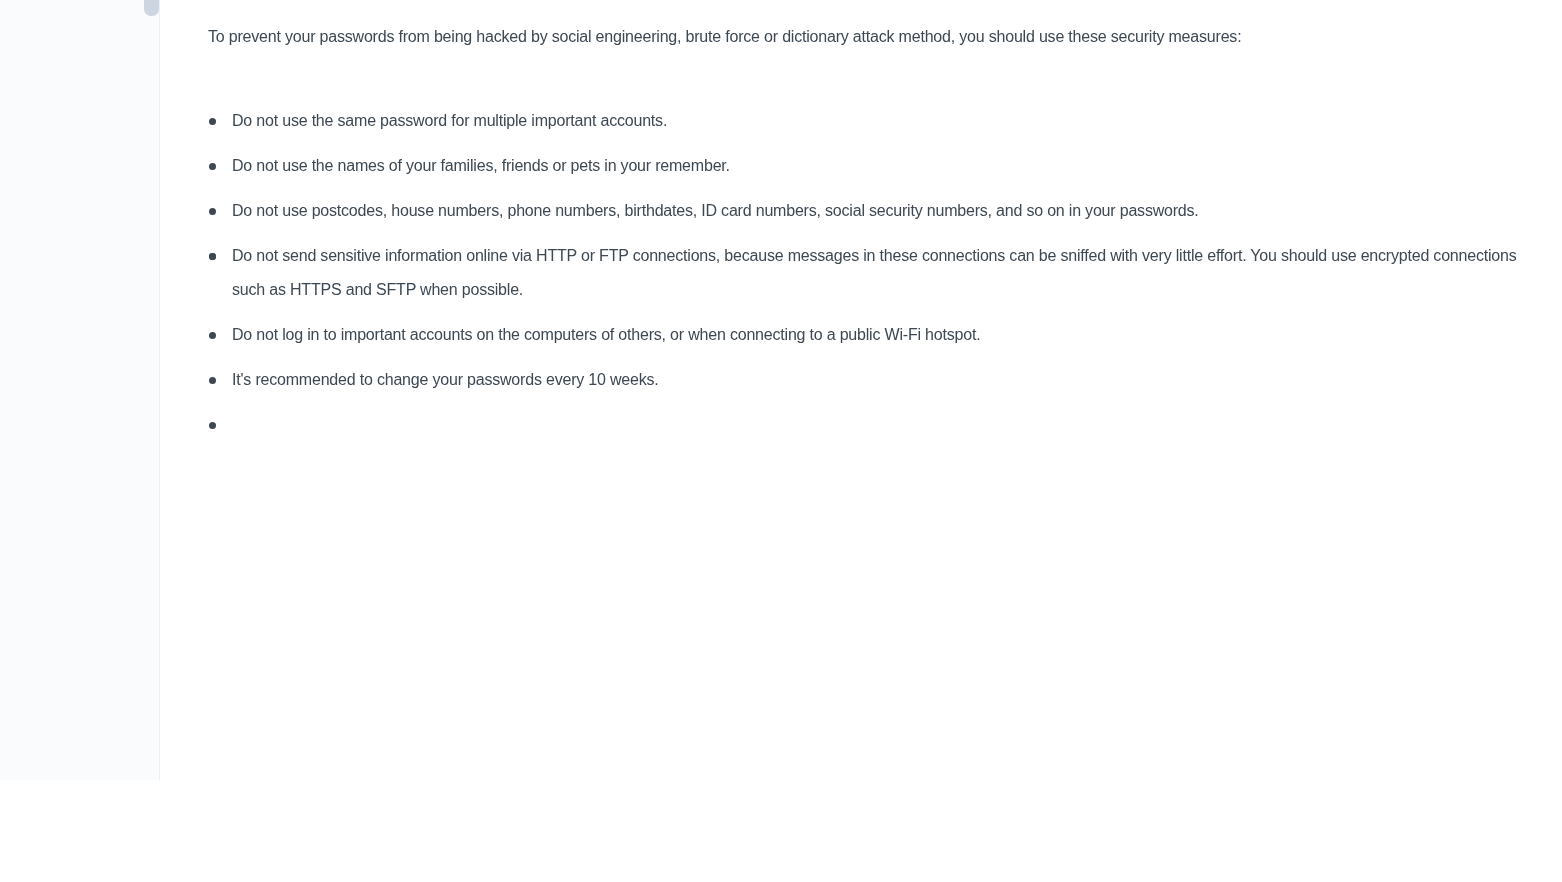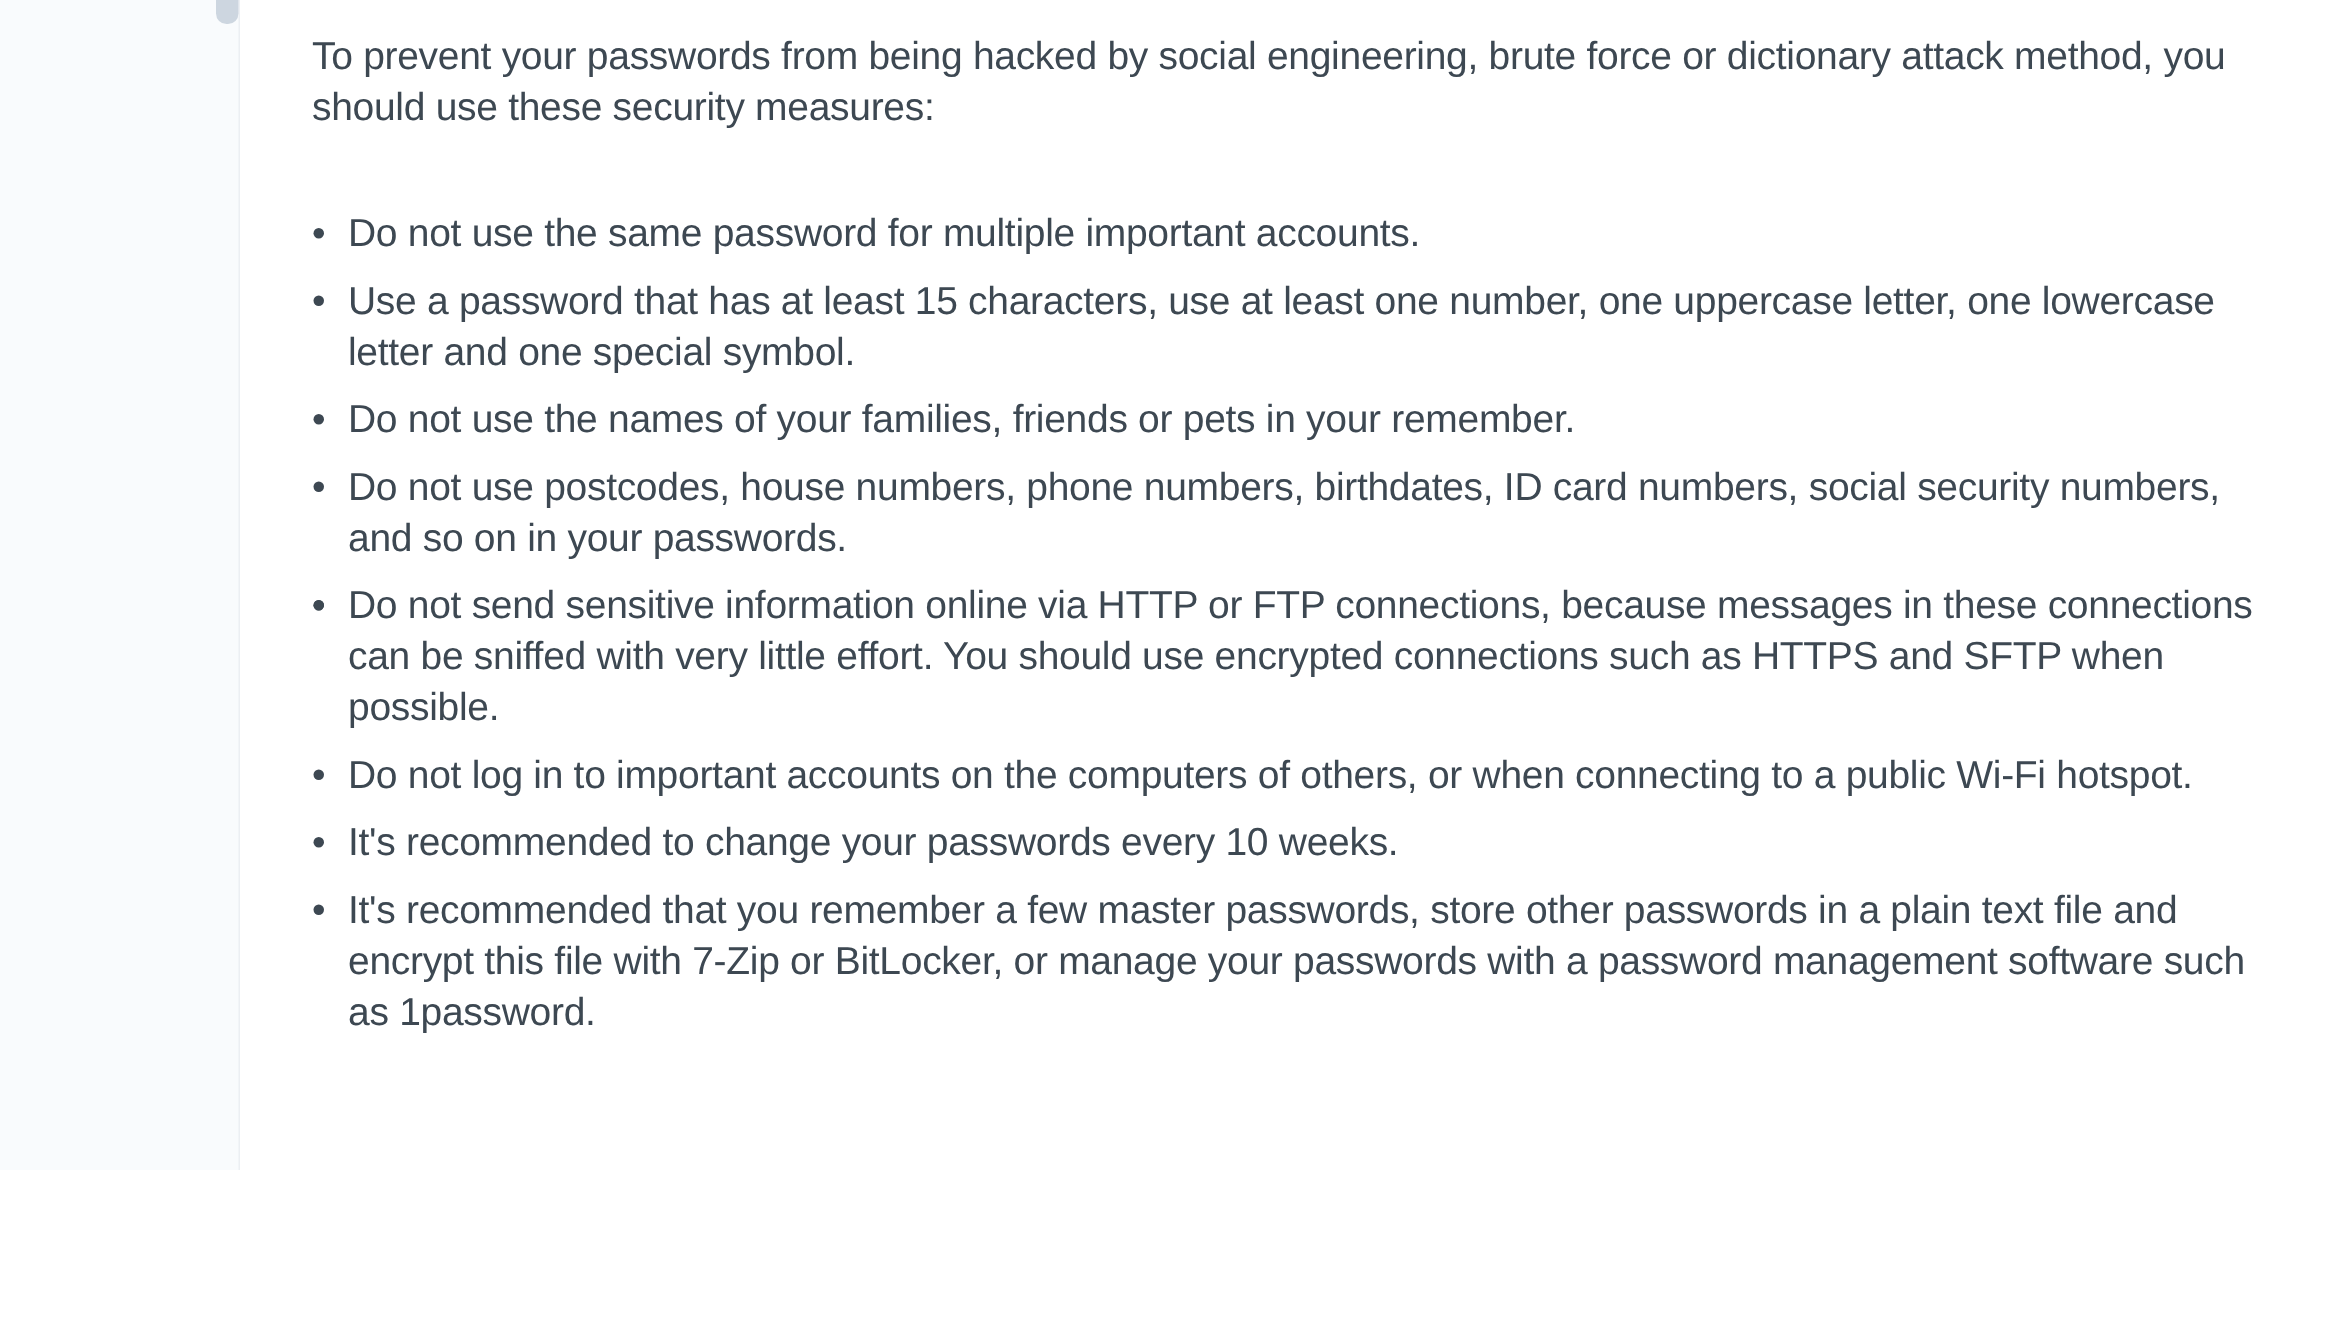--- a/index.html
+++ b/index.html
@@ -31,21 +31,21 @@
       width: 15px;
       height: 22px;
       background: #cdd6e0;
       border-radius: 0 0 7px 7px;
     }
     .content {
       position: absolute;
       left: 208px;
       top: 20px;
       width: 1320px;
-      font-size: 26px;
+      font-size: 16px;
       line-height: 34px;
       letter-spacing: -0.2px;
     }
     .intro {
       margin: 0 0 50px 0;
     }
     ul.measures {
       margin: 0;
       padding: 0;
       list-style: none;
@@ -69,22 +69,21 @@
 <body>
 
 <div class="sidebar">
   <div class="scroll-thumb"></div>
 </div>
 
 <main class="content">
   <p class="intro">To prevent your passwords from being hacked by social engineering, brute force or dictionary attack method, you should use these security measures:</p>
   <ul class="measures">
     <li><span class="bullet"></span><span>Do not use the same password for multiple important accounts.</span></li>
-    <li><span class="bullet"></span><span>Use a password that has at least 15 characters, use at least one number, one uppercase letter, one lowercase letter and one special symbol.</span></li>
     <li><span class="bullet"></span><span>Do not use the names of your families, friends or pets in your remember.</span></li>
     <li><span class="bullet"></span><span>Do not use postcodes, house numbers, phone numbers, birthdates, ID card numbers, social security numbers, and so on in your passwords.</span></li>
     <li><span class="bullet"></span></li>
     <li><span class="bullet"></span><span>Do not send sensitive information online via HTTP or FTP connections, because messages in these connections can be sniffed with very little effort. You should use encrypted connections such as HTTPS and SFTP when possible.</span></li>
     <li><span class="bullet"></span><span>Do not log in to important accounts on the computers of others, or when connecting to a public Wi-Fi hotspot.</span></li>
     <li><span class="bullet"></span><span>It's recommended to change your passwords every 10 weeks.</span></li>
-    <li><span class="bullet"></span><span>It's recommended that you remember a few master passwords, store other passwords in a plain text file and encrypt this file with 7-Zip or BitLocker, or manage your passwords with a password management software such as 1password.</span></li>
+    <li><span class="bullet"></span></li>
   </ul>
 </main>
 
 </body></html>

